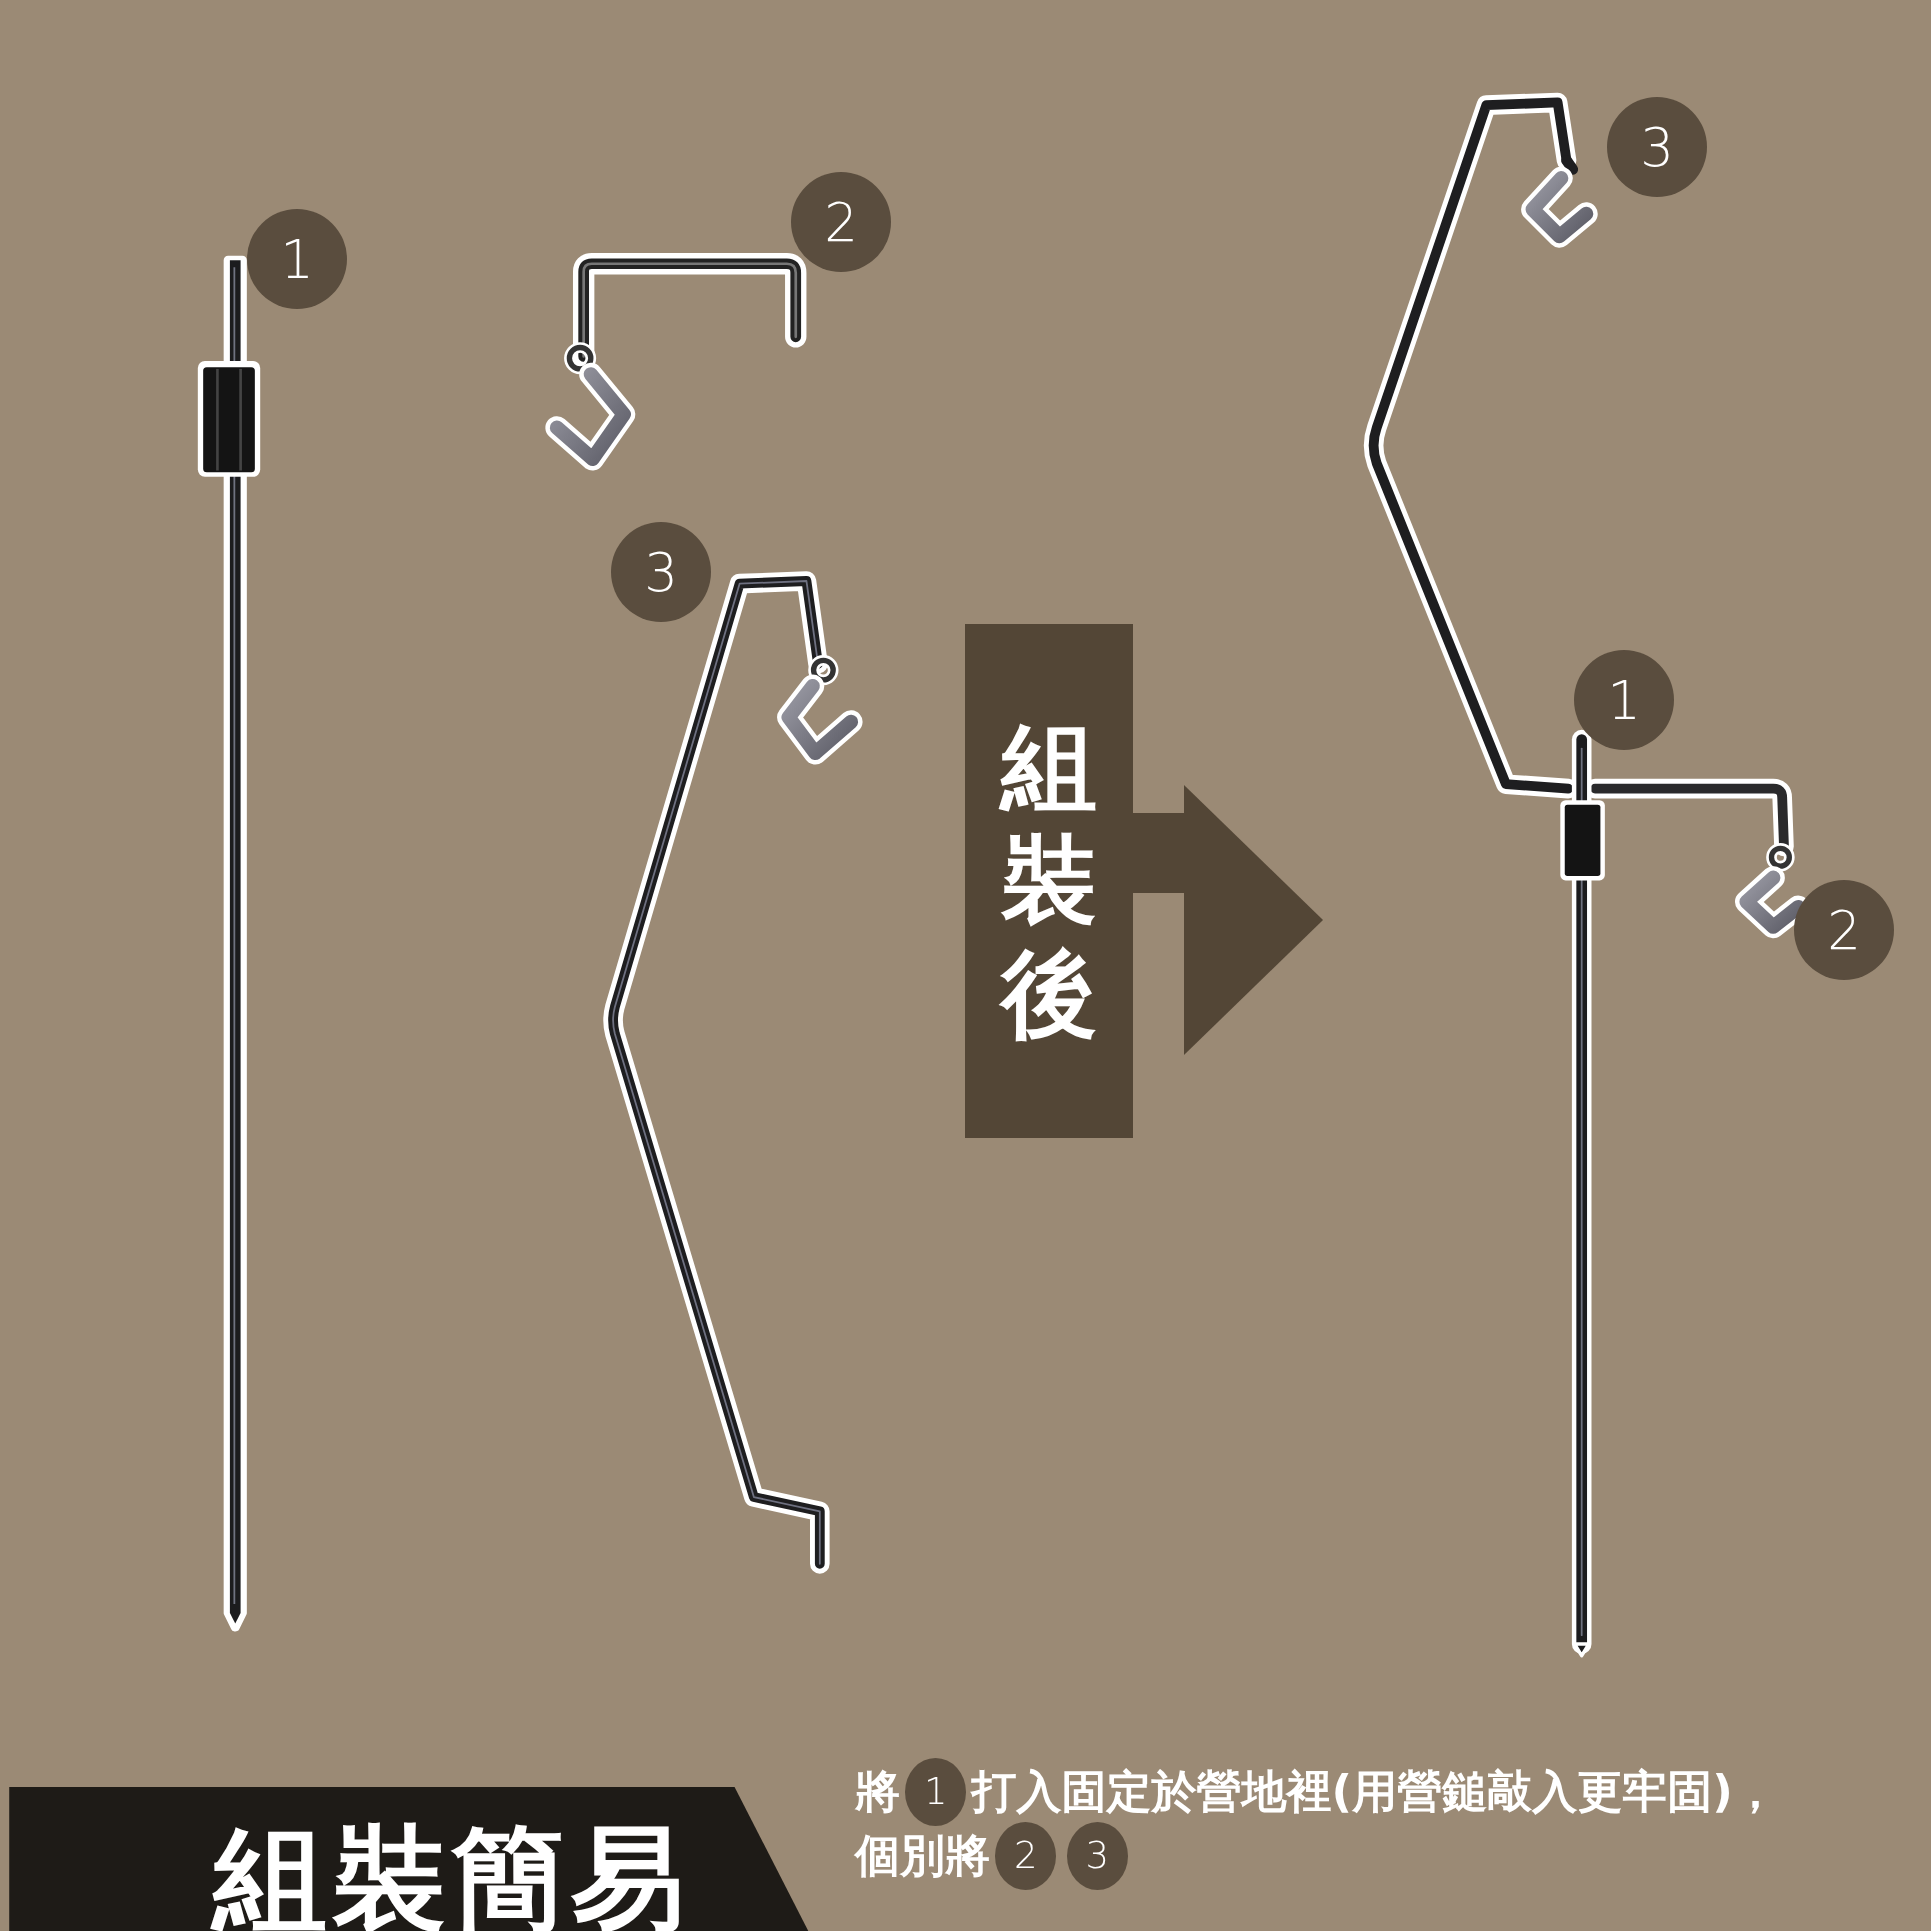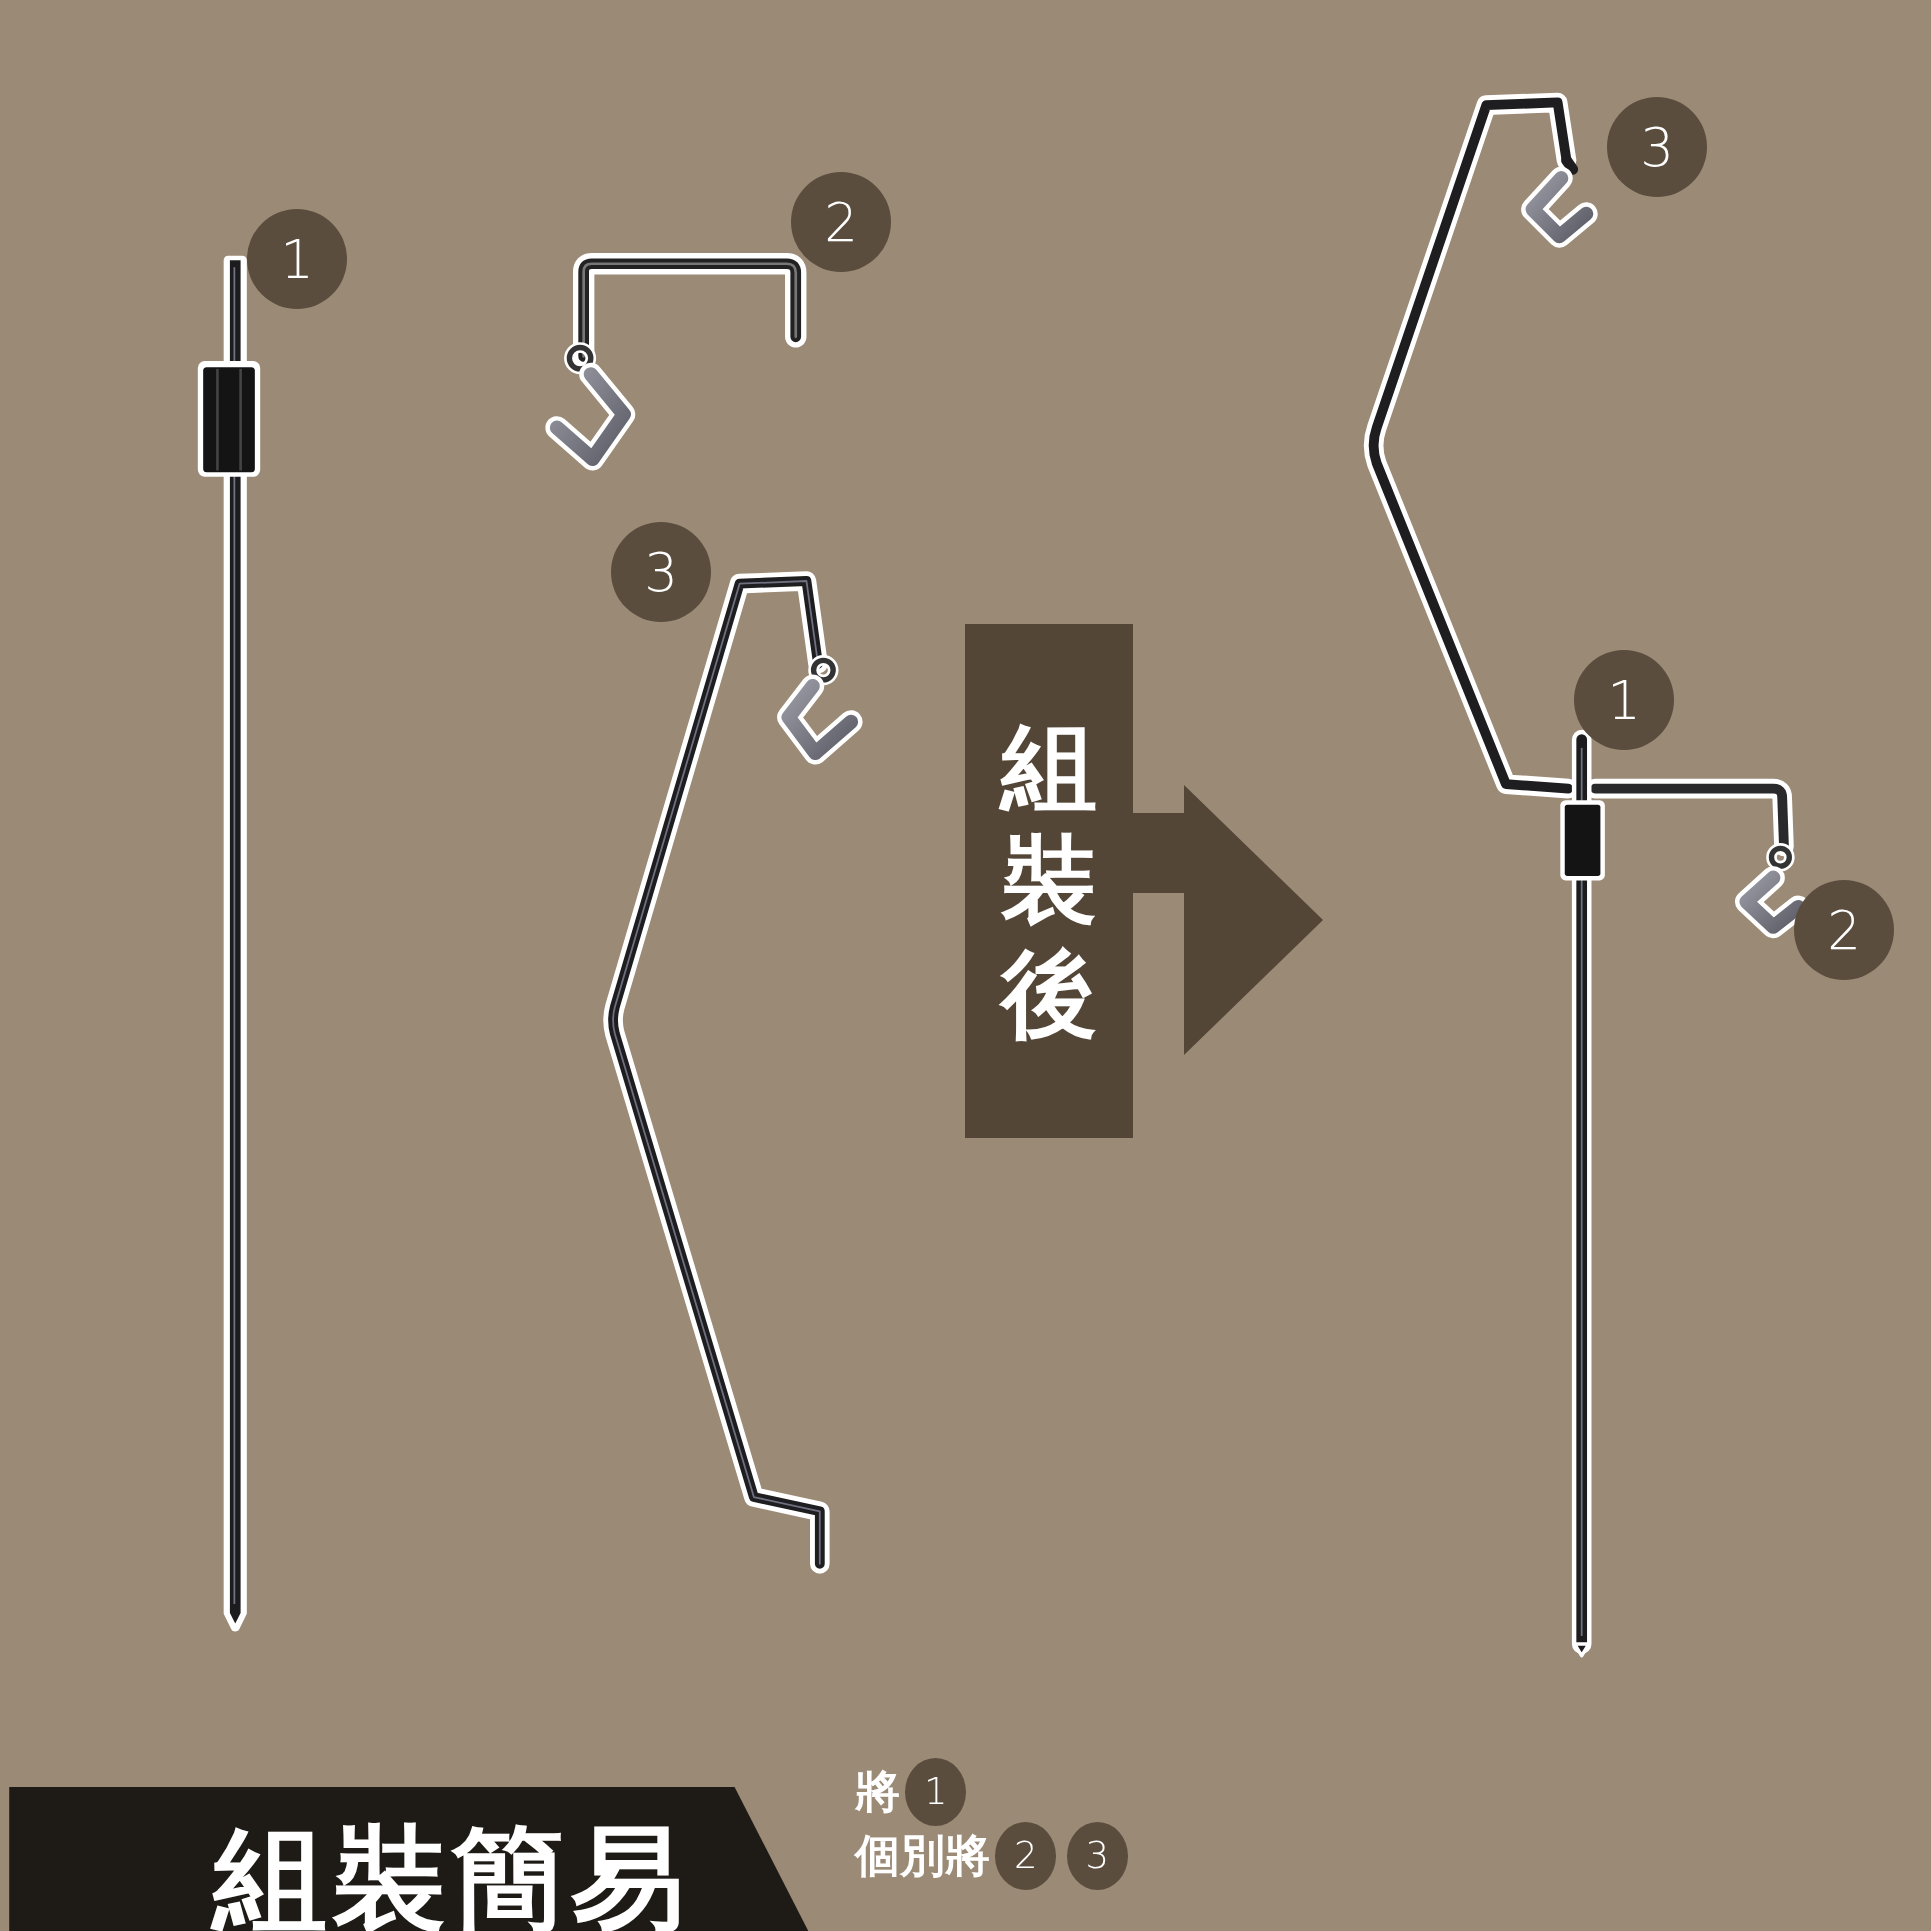--- a/index.html
+++ b/index.html
@@ -170,20 +170,21 @@
     <svg width="822" height="184" viewBox="0 0 922 207">
       <polygon points="0,0 816,0 922,207 0,207" fill="#1e1b17"></polygon>
     </svg>
     <div class="banner-title">組裝簡易</div>
   </div>
 
   <div class="instructions">
     <div class="line">
       <span>將</span>
       <span class="inline-badge">1</span>
+      <span>打入固定於營地裡(用營鎚敲入更牢固)，</span>
     </div>
     <div class="line">
       <span>個別將</span>
       <span class="inline-badge">2</span>
       <span class="inline-badge">3</span>
     </div>
   </div>
 
 </div>
 

